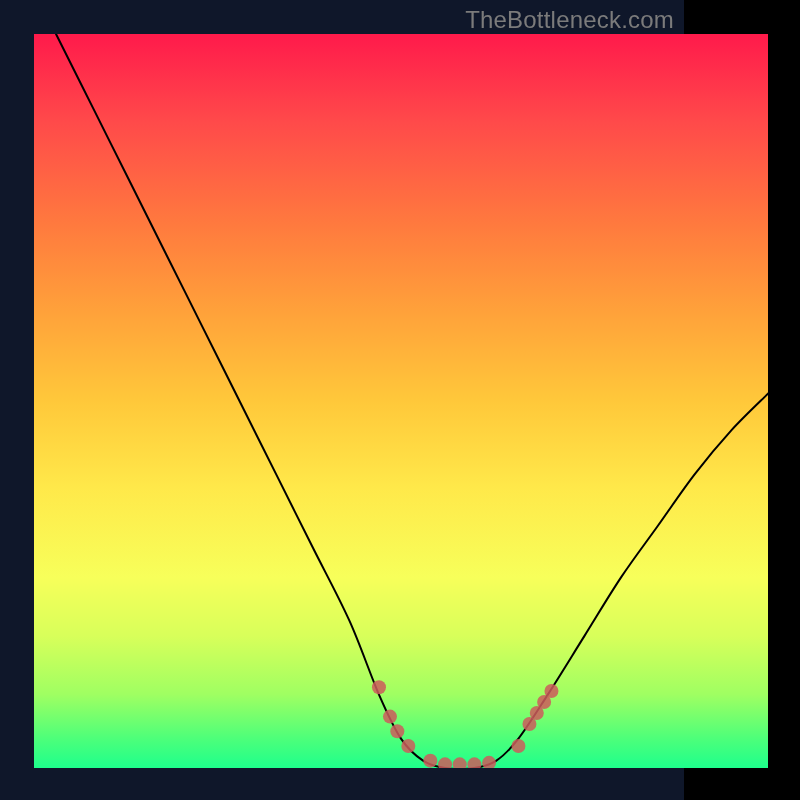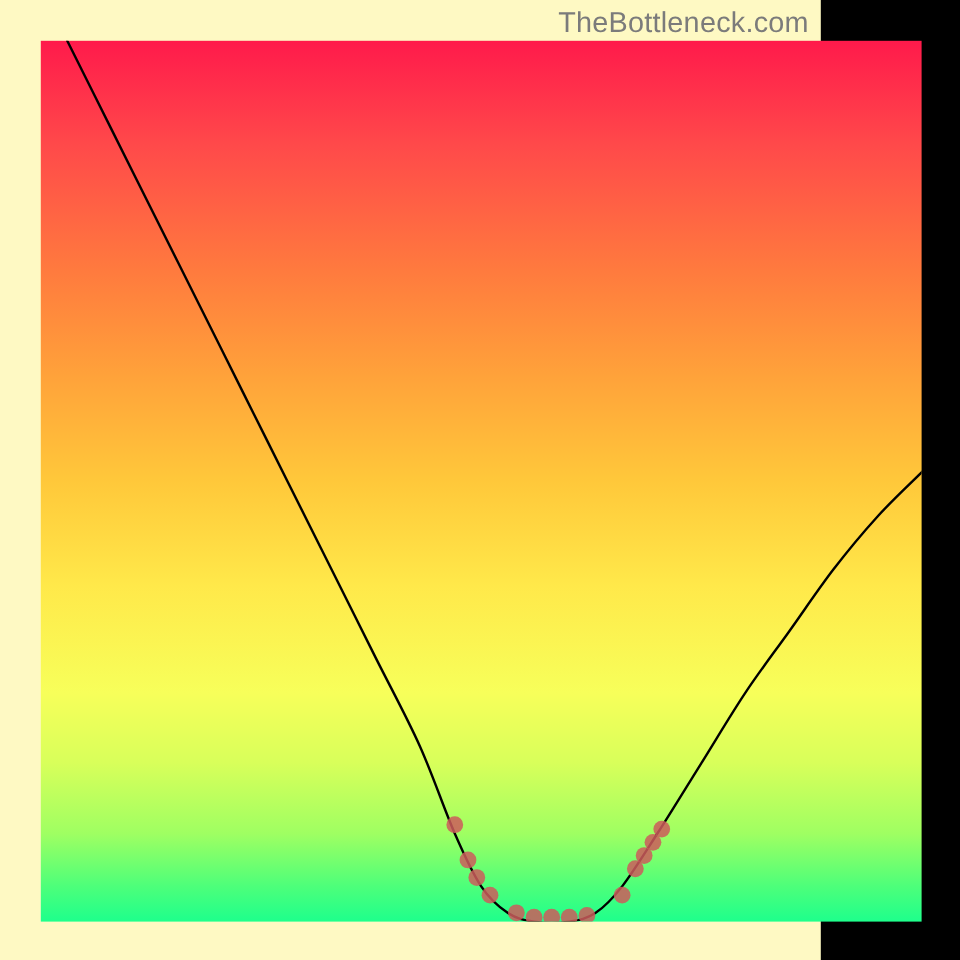--- a/index.html
+++ b/index.html
@@ -10,21 +10,21 @@
     overflow: hidden;
     background: #000;
     font-family: Arial, Helvetica, sans-serif;
   }
   .frame {
     position: absolute;
     left: 0;
     top: 0;
     width: 684px;
     height: 800px;
-    background: #fef9c3;
+    background: #0f172a;
   }
   .plot {
     position: absolute;
     left: 34px;
     top: 34px;
     width: 734px;
     height: 734px;
     background: linear-gradient(to bottom,
       #ff1a4b 0%,
       #ff4a4a 12%,

